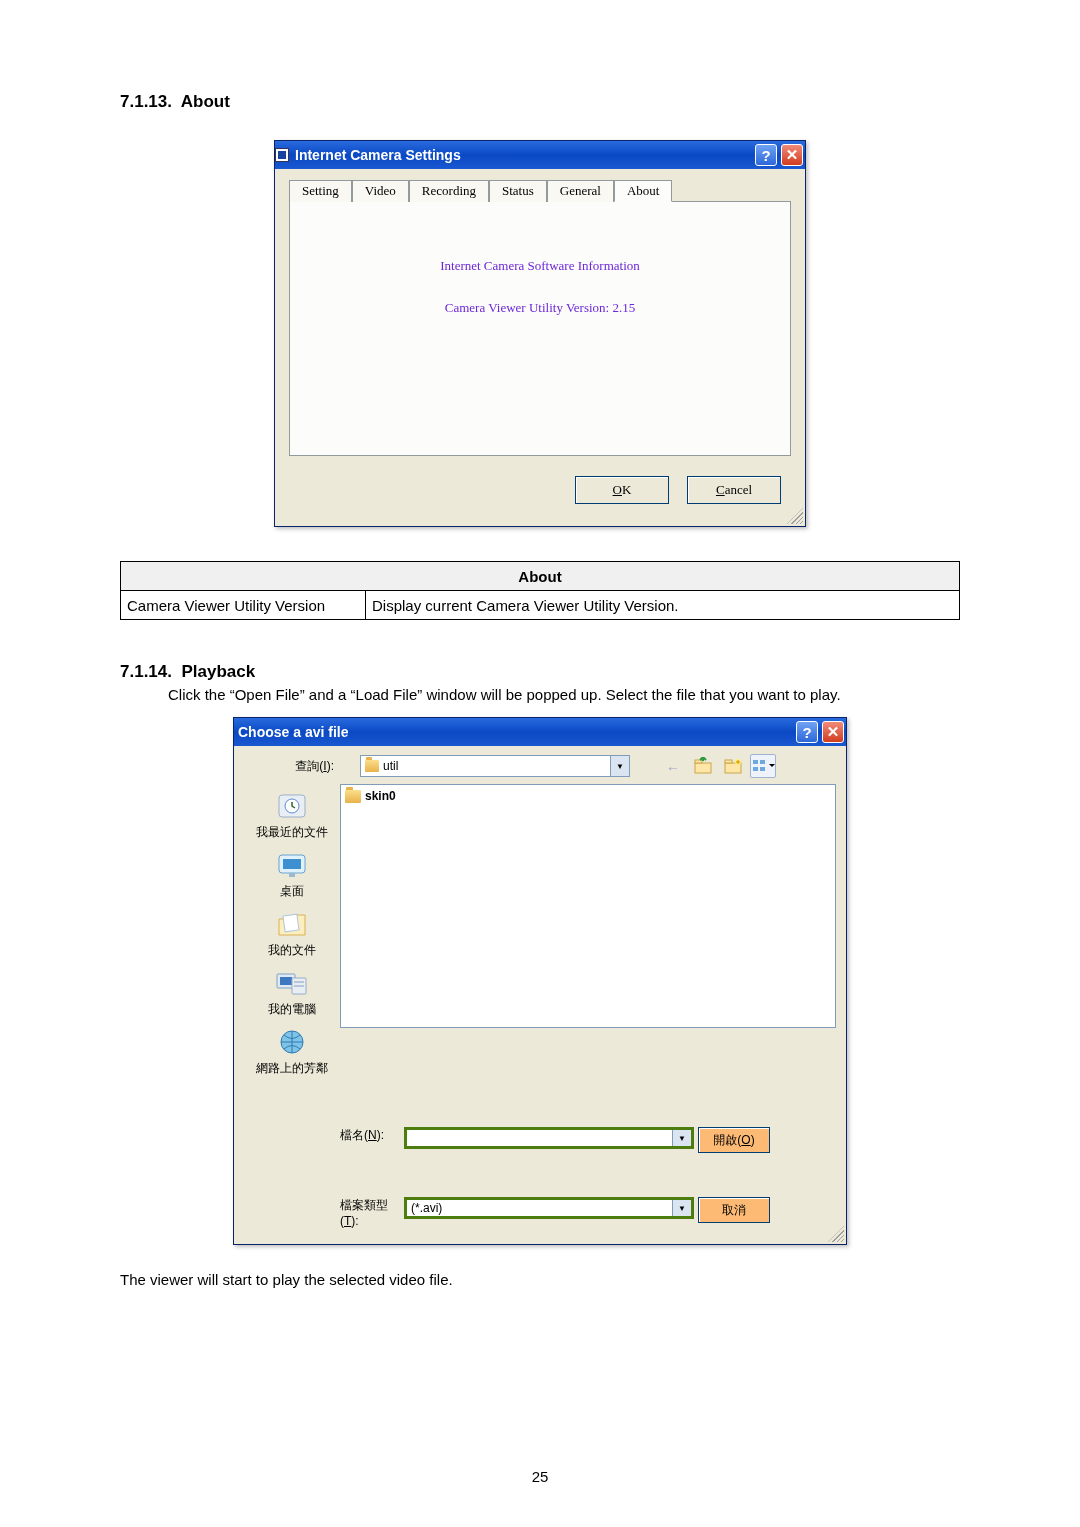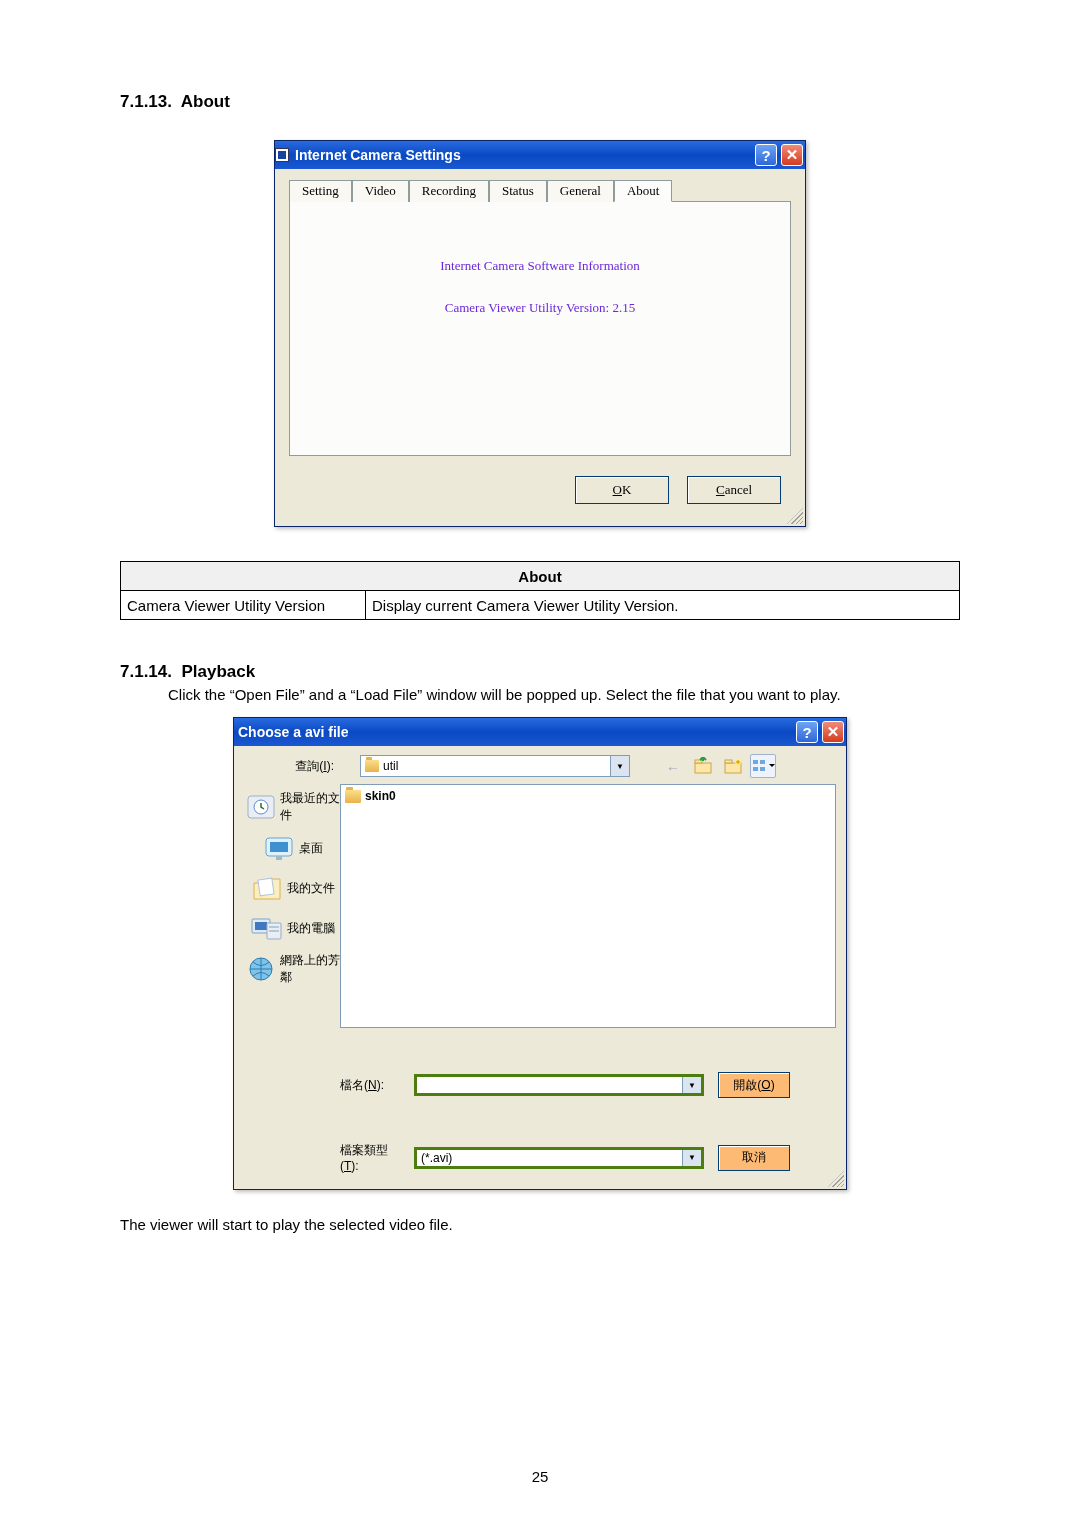--- a/index.html
+++ b/index.html
@@ -188,39 +188,39 @@
   }
   .tbicon.back{ color:#9aa7bd; }
   
   .midrow { display:flex; gap:0; }
   .places {
     width: 96px;
     display:flex; flex-direction:column; align-items:center;
     gap: 8px;
     padding: 6px 0;
   }
-  .place { display:flex; align-items:center; font-size:12px; gap:2px;}
+  .place { display:flex; flex-direction:column; align-items:center; font-size:12px; gap:2px;}
   .place .picon {
     width: 36px; height:32px; display:flex; align-items:center; justify-content:center;
   }
   .filelist {
     flex:1;
     background:#fff;
     border: 1px solid #7f9db9;
     height: 244px;
     box-sizing: border-box;
     padding: 4px;
     font-weight: bold;
   }
   .folderitem { display:flex; align-items:center; gap:4px; font-size:12px; width:fit-content;}
   .folderitem .fold { width:16px; height:13px; background: linear-gradient(#fadf8a,#e9b24b); border-radius:1px; position:relative;}
   .folderitem .fold::before{content:"";position:absolute;top:-3px;left:1px;width:7px;height:3px;background:#e9b24b;border-radius:1px 1px 0 0;}
 
   .botrows { margin-top:8px;}
-  .brow { display:flex; align-items:center; gap:14px; margin-bottom:6px;margin-top:44px;}
+  .brow { display:flex; gap:4px; margin-bottom:6px;margin-top:44px;}
   .brow .blbl { width: 156px; text-align:left; padding-left: 96px; box-sizing:border-box; font-size:12px;}
   .brow .bcombo {
     flex: 0 0 290px; height:22px; background:#fff; border:3px solid #4d7c0f;
     position:relative; display:flex; align-items:center; padding-left:4px; font-size:12px; box-sizing:border-box;
   }
   .brow .bcombo .dd {
     position:absolute; right:0; top:0; width:18px; height:100%;
     background:#dbe5f1; border-left:1px solid #7f9db9;
     display:flex;align-items:center;justify-content:center;
   }

